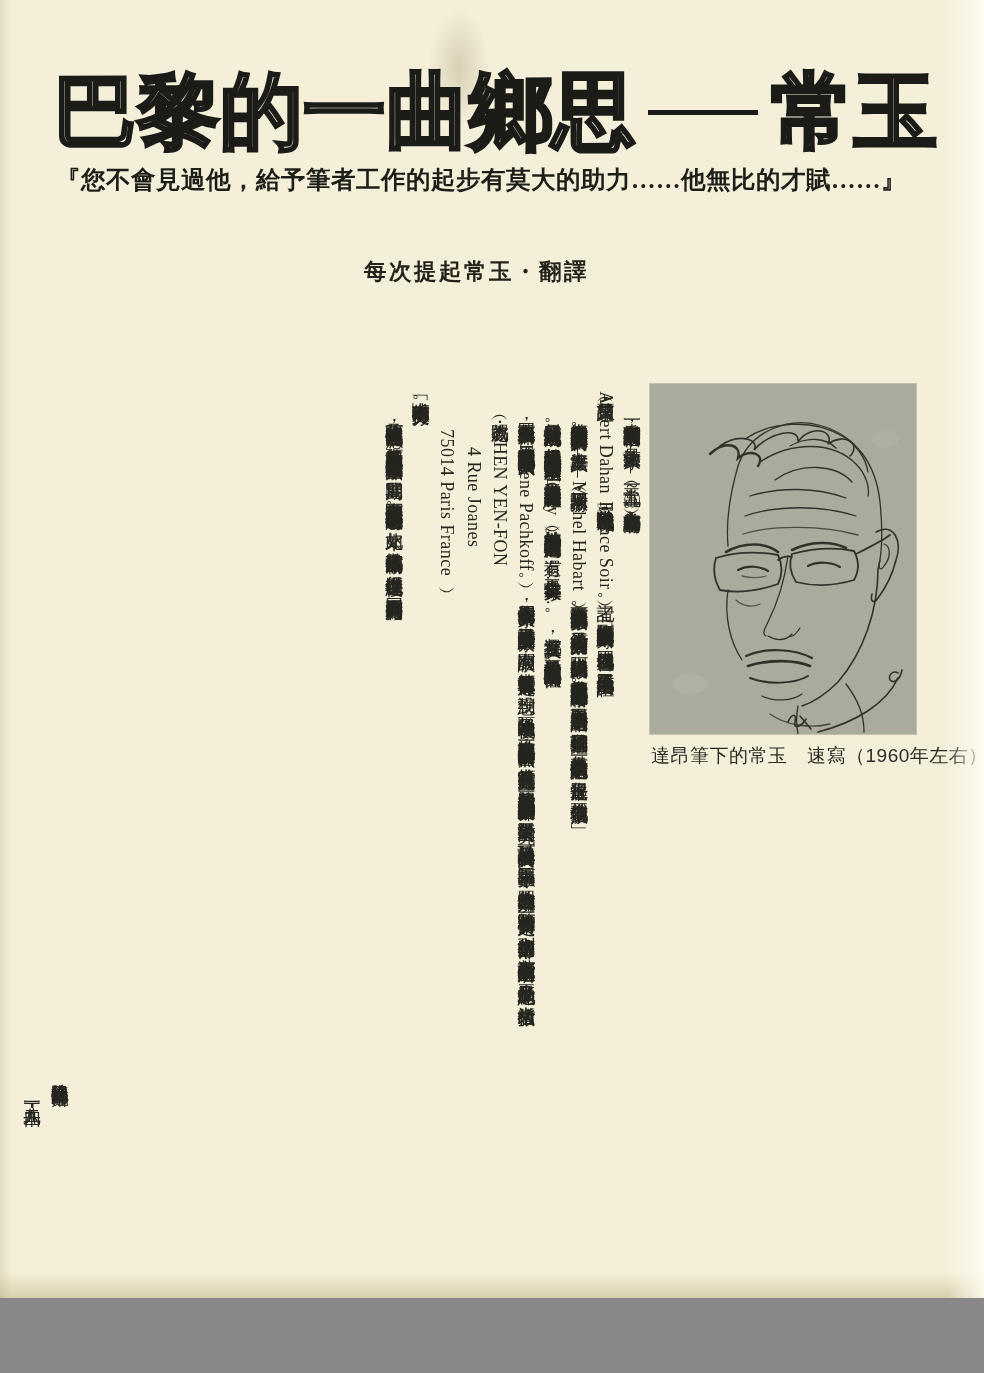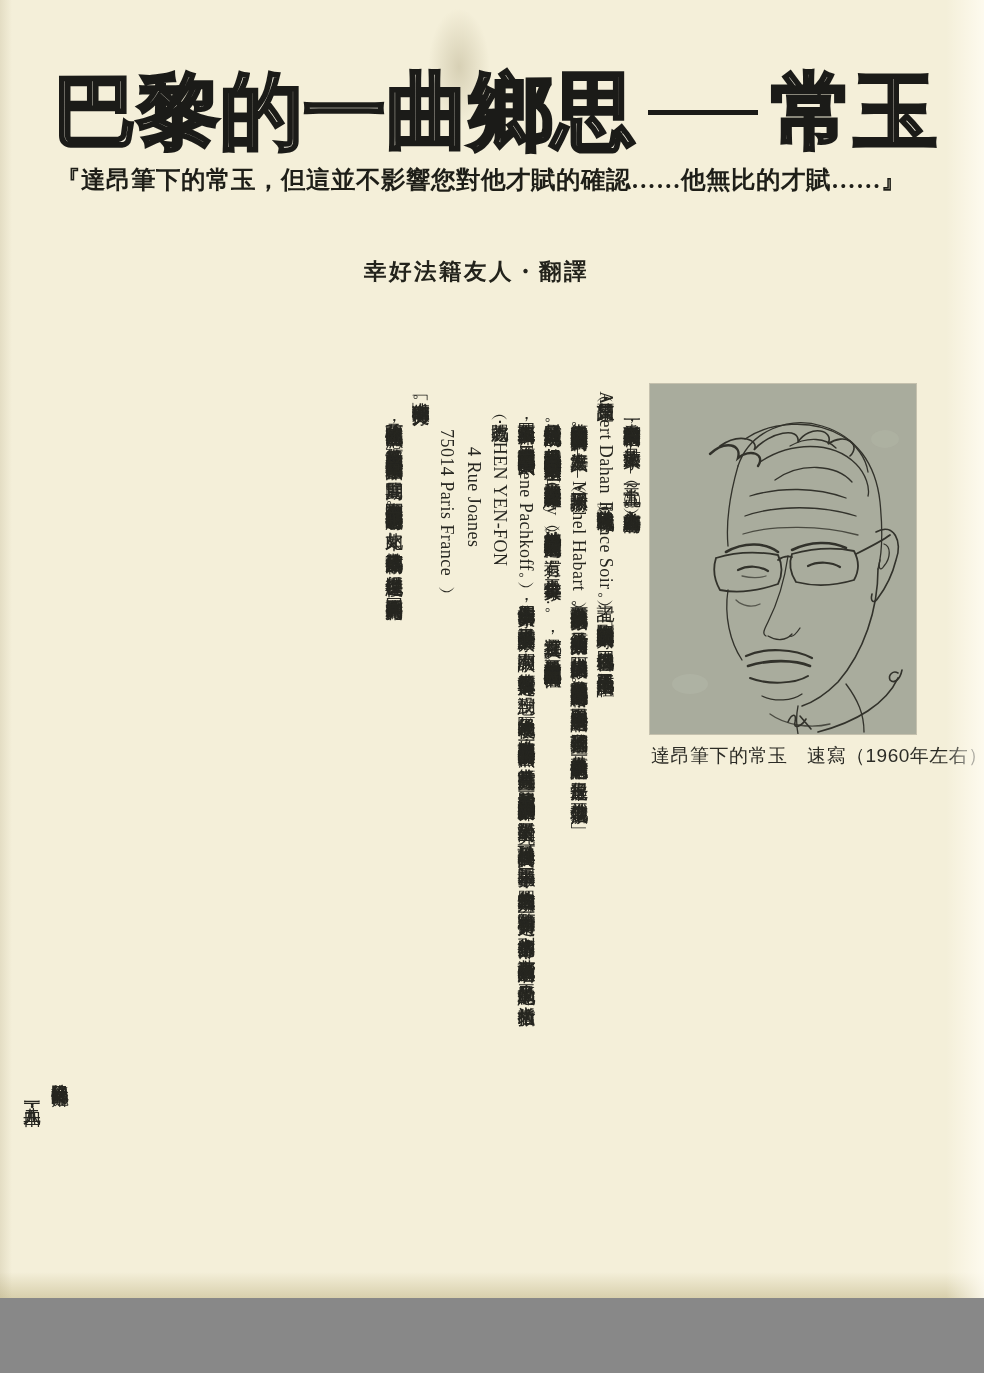--- a/index.html
+++ b/index.html
@@ -89,23 +89,23 @@
 </style>
 </head>
 <body>
 
 <div class="page">
 
   <div class="stain"></div>
 
   <div class="title"><span>巴黎的一曲鄉思</span><span class="title-dash"></span><span>常玉</span></div>
 
-  <div class="subtitle">『達昂筆下的常玉，但這並不影響您對他才賦的確認……他無比的才賦……』</div>
+  <div class="subtitle">『您不會見過他，給予筆者工作的起步有莫大的助力……他無比的才賦……』</div>
 
-  <div class="byline">幸好法籍友人・翻譯</div>
+  <div class="byline">每次提起常玉・翻譯</div>
 
   <div class="figure">
     <svg viewBox="0 0 266 350" xmlns="http://www.w3.org/2000/svg">
       <rect width="266" height="350" fill="#a9ac9d"></rect>
       <ellipse cx="40" cy="300" rx="18" ry="10" fill="#b2b5a6" opacity="0.6"></ellipse>
       <ellipse cx="235" cy="55" rx="14" ry="9" fill="#b2b5a6" opacity="0.5"></ellipse>
       <g fill="none" stroke="#32322b" stroke-width="1.3" stroke-linecap="round">
 
         <path d="M88,82 C100,46 140,32 172,42 C206,52 226,80 230,118 C233,148 232,170 228,185"></path>
         <path d="M88,82 C80,110 76,140 78,162"></path>

